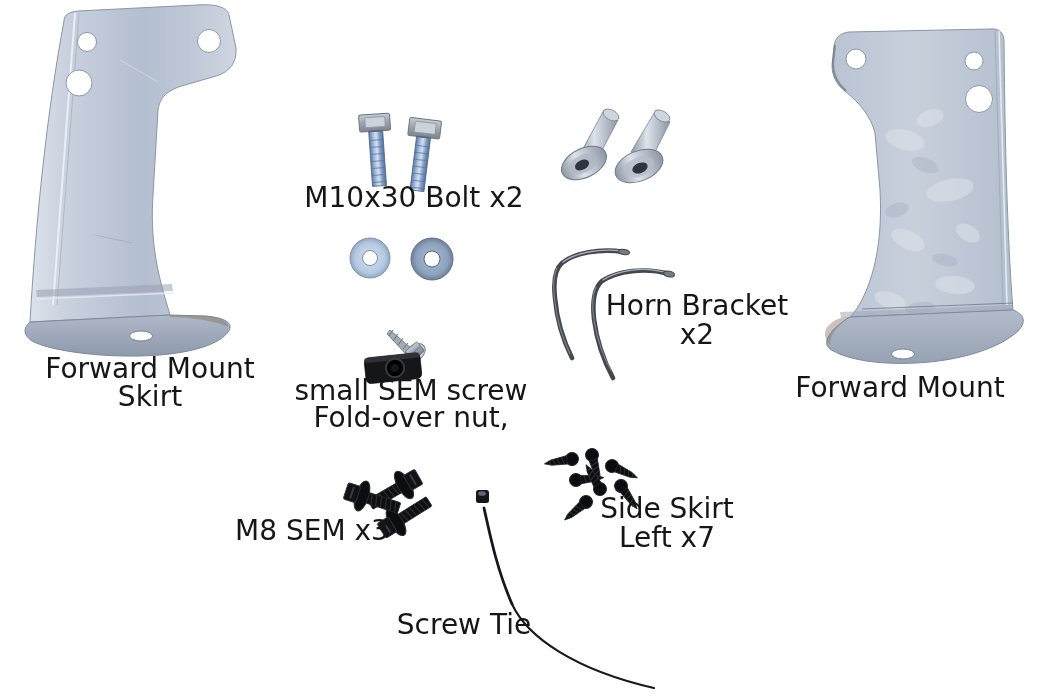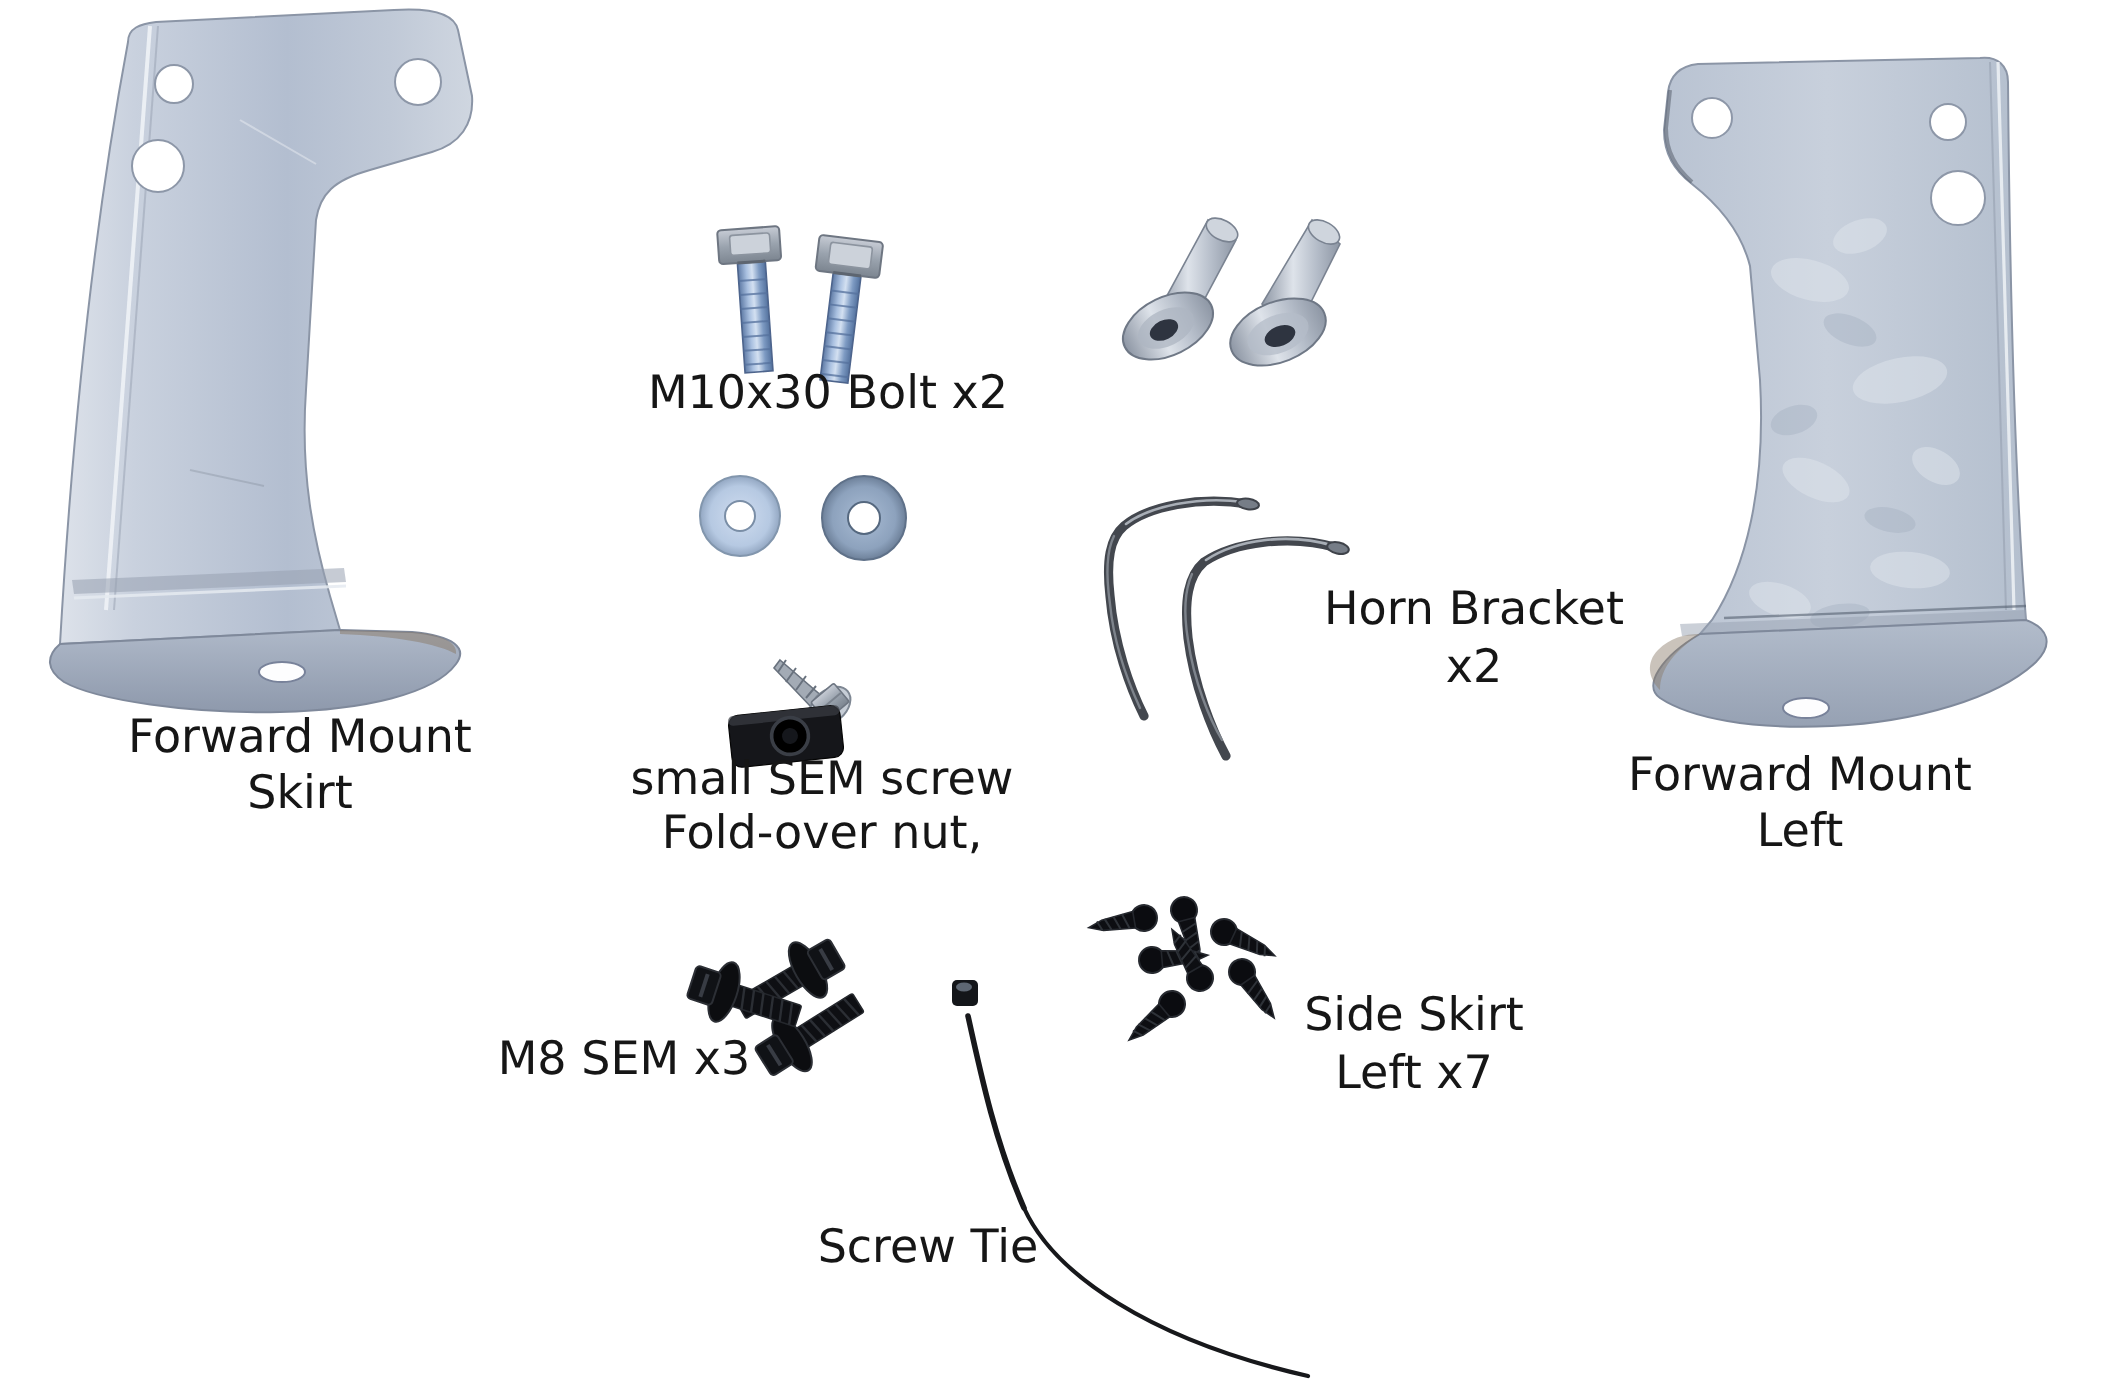--- a/index.html
+++ b/index.html
@@ -3,25 +3,25 @@
 <meta charset="utf-8">
 <style>
   html,body{margin:0;padding:0;background:#ffffff;}
   #stage{
     position:relative;width:1053px;height:700px;background:#ffffff;overflow:hidden;
     font-family:"DejaVu Sans","Liberation Sans",sans-serif;
   }
   #art{position:absolute;left:0;top:0;}
   .label{
     position:absolute;text-align:center;color:#161616;
-    font-size:23px;line-height:27px;
+    font-size:28px;line-height:27px;
   }
   .label .ln{display:block;white-space:nowrap;}
   .lh28{line-height:28px;}
-  .lh29{line-height:29px;margin-left:40px;}
+  .lh29{line-height:29px;}
 </style>
 </head>
 <body>
 
 <div id="stage">
 
   <svg id="art" width="1053" height="700" viewBox="0 0 1053 700">
     <defs>
       <linearGradient id="gBrkL" x1="0" y1="0" x2="1" y2="0">
         <stop offset="0" stop-color="#dde2ea"></stop>
@@ -306,16 +306,15 @@
     <span class="ln">Side Skirt</span>
     <span class="ln">Left x7</span>
   </div>
 
   <div class="label" style="left:384px;top:611px;width:160px">
     <span class="ln">Screw Tie</span>
   </div>
 
   <div class="label lh28" style="left:788px;top:374px;width:224px">
     <span class="ln">Forward Mount</span>
-    <span class="ln">Left</span>
   </div>
 
 </div>
 
 </body></html>

